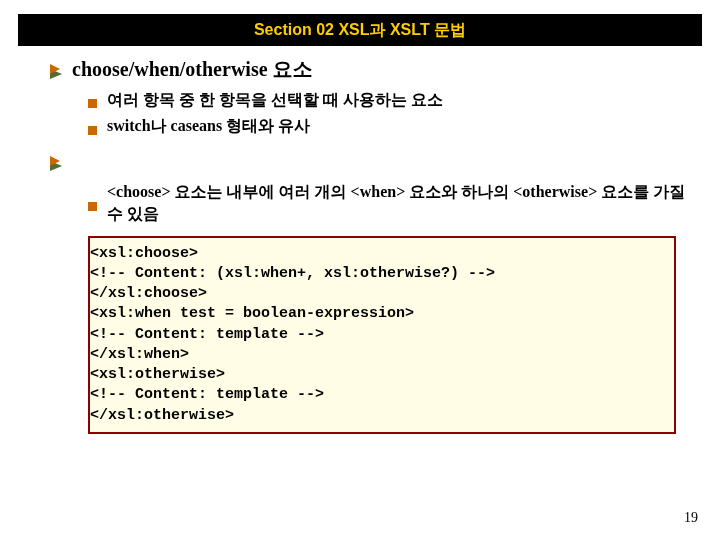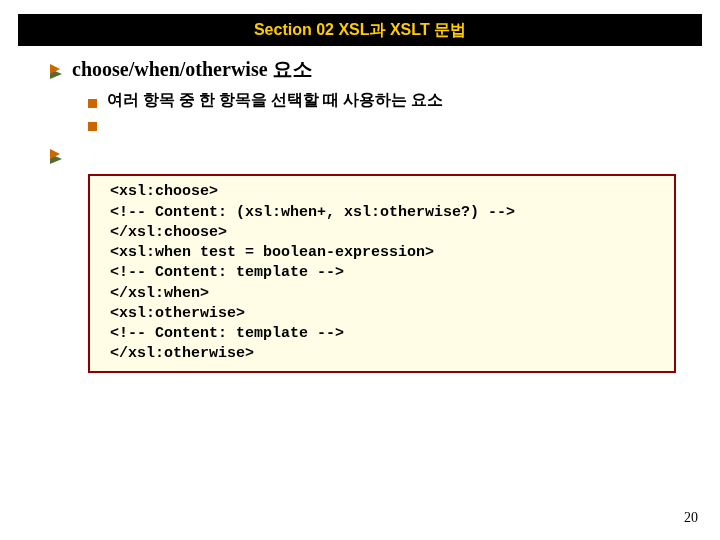--- a/index.html
+++ b/index.html
@@ -21,21 +21,21 @@
   .lvl2 { display: flex; align-items: center; margin-bottom: 4px; }
   .lvl2-bullet {
     width: 9px; height: 9px; background: #cc6600;
     flex-shrink: 0; margin-top: 7px; margin-right: 10px;
   }
   .lvl2-text { font-size: 16px; font-weight: bold; color: #000; font-family: "Malgun Gothic", "Times New Roman", serif; line-height: 1.4; }
   .codebox {
     margin-left: 54px; margin-right: 10px;
     border: 2.5px solid #8b0000;
     background: #fffde6;
-    padding: 6px 20px;
+    padding: 6px 0;
     font-family: "Courier New", monospace;
     font-size: 15px;
     font-weight: bold;
     line-height: 1.35;
     white-space: pre;
     color: #000;
   }
   .page-num {
     position: absolute;
     bottom: 14px; right: 22px;
@@ -76,37 +76,44 @@
       <span class="lvl1-text">choose/when/otherwise 요소</span>
     </div>
 
     <div class="lvl2-group">
       <div class="lvl2">
         <span class="lvl2-bullet"></span>
         <span class="lvl2-text">여러 항목 중 한 항목을 선택할 때 사용하는 요소</span>
       </div>
       <div class="lvl2">
         <span class="lvl2-bullet"></span>
+        <span class="lvl2-text">switch나 caseans 형태와 유사</span>
       </div>
     </div>
 
     <div class="lvl1">
       <span class="lvl1-bullet">
         <span class="lvl1-icon"><span class="b"></span><span class="a"></span></span>
       </span>
     </div>
 
+    <div class="lvl2-group">
+      <div class="lvl2">
+        <span class="lvl2-bullet"></span>
+        <span class="lvl2-text">&lt;choose&gt; 요소는 내부에 여러 개의 &lt;when&gt; 요소와 하나의 &lt;otherwise&gt; 요소를 가질 수 있음</span>
+      </div>
+    </div>
 
     <div class="codebox">&lt;xsl:choose&gt;
 &lt;!-- Content: (xsl:when+, xsl:otherwise?) --&gt;
 &lt;/xsl:choose&gt;
 &lt;xsl:when test = boolean-expression&gt;
 &lt;!-- Content: template --&gt;
 &lt;/xsl:when&gt;
 &lt;xsl:otherwise&gt;
 &lt;!-- Content: template --&gt;
 &lt;/xsl:otherwise&gt;</div>
 
   </div>
 
-  <div class="page-num">20</div>
+  <div class="page-num">19</div>
 
 </div>
 
 </body></html>

